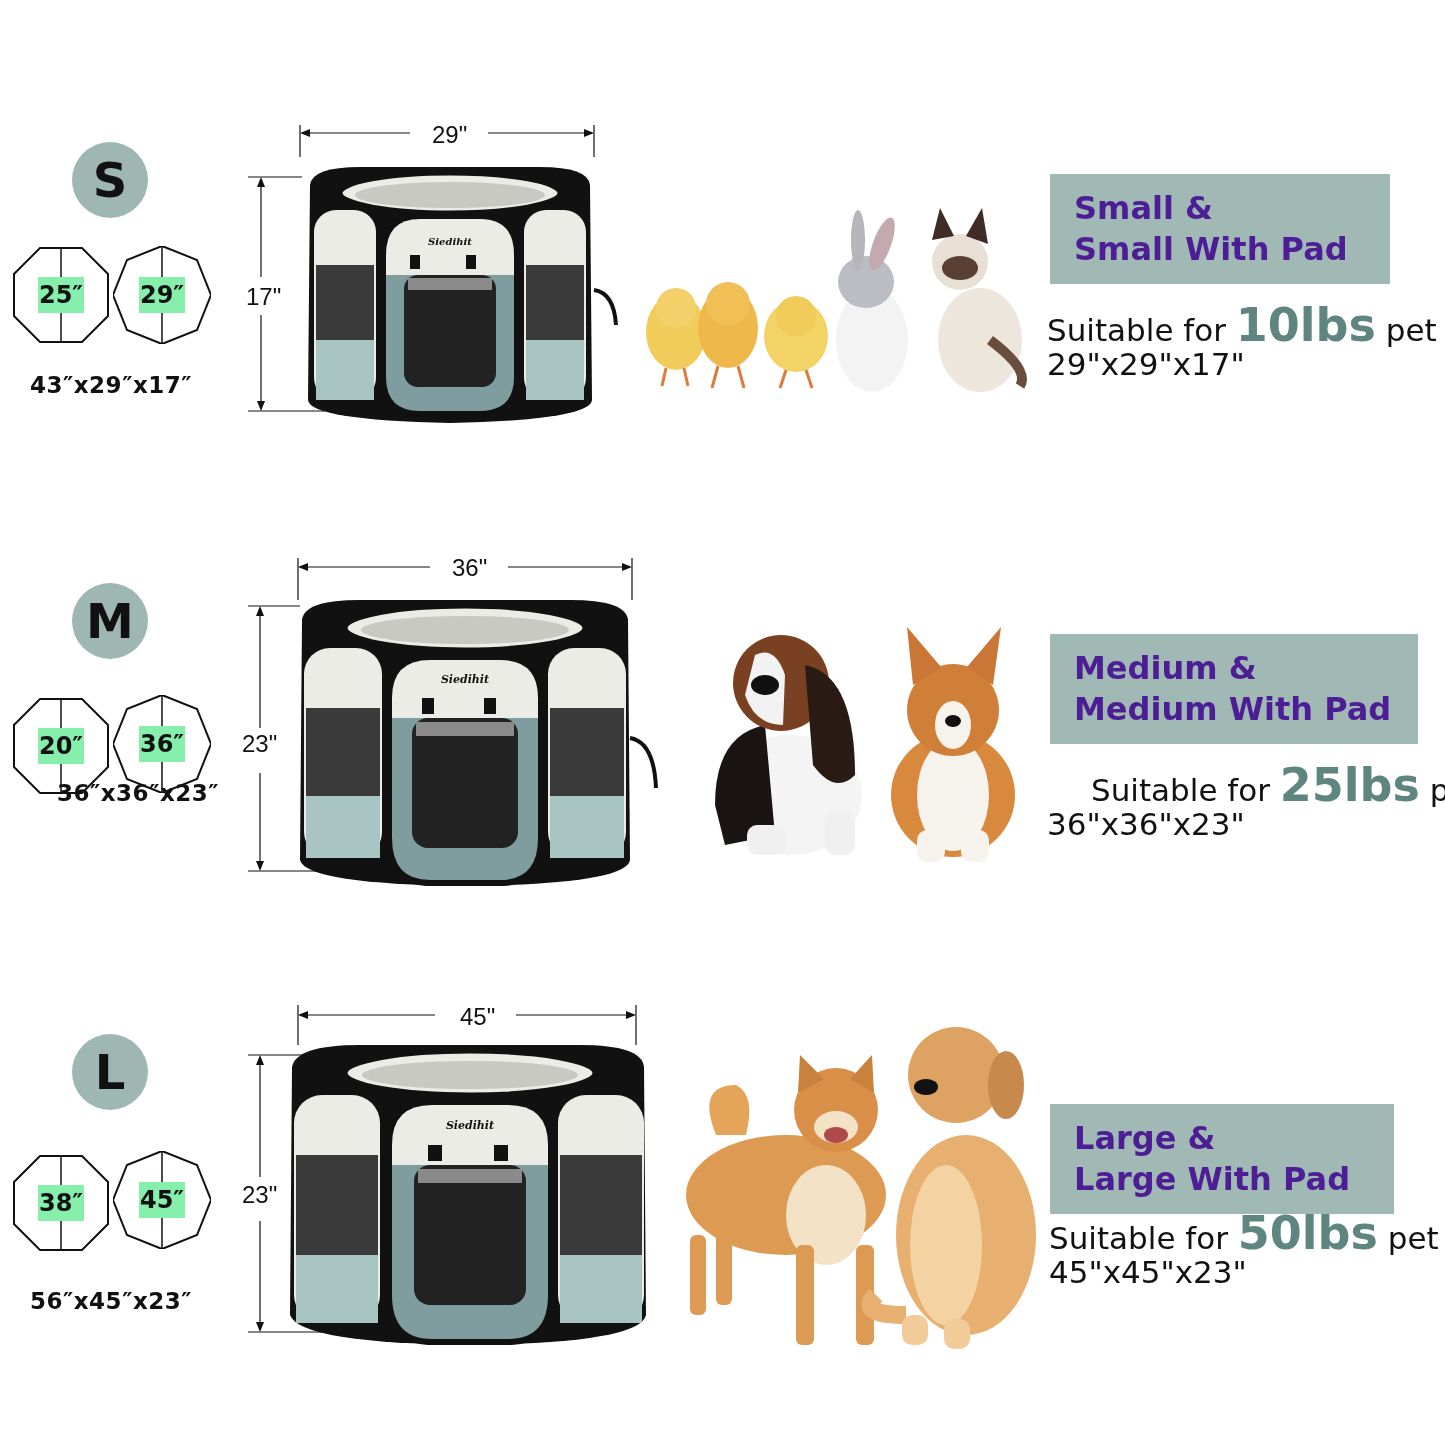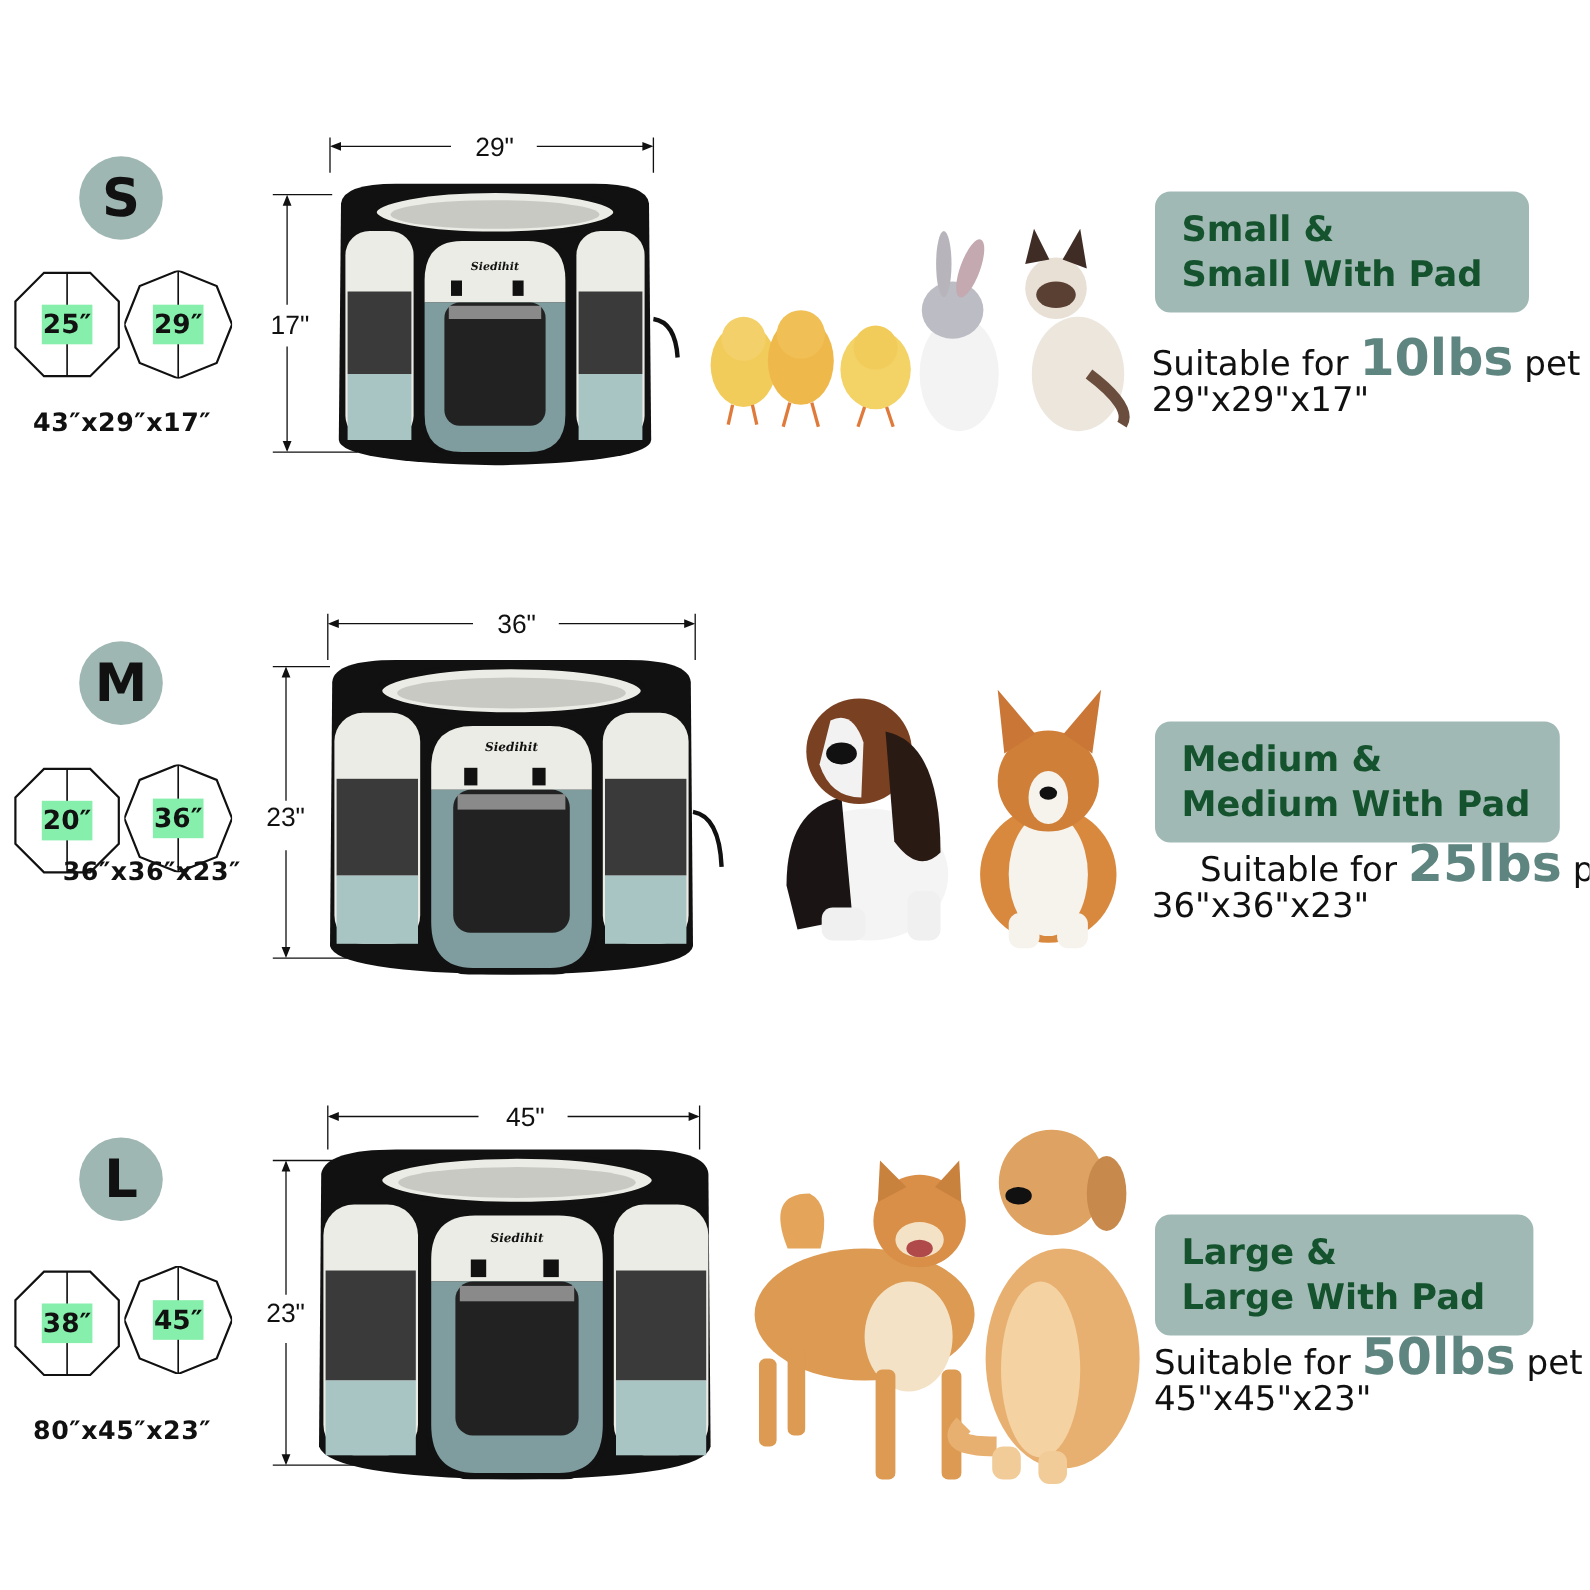--- a/index.html
+++ b/index.html
@@ -7,21 +7,21 @@
   .row{position:absolute;left:0;width:1445px;}
   .size-circle{position:absolute;width:76px;height:76px;border-radius:50%;background:#9fb7b3;display:flex;align-items:center;justify-content:center;font-family:"DejaVu Sans",sans-serif;font-weight:bold;font-size:48px;color:#111;}
   .oct{position:absolute;width:98px;height:98px;}
   .oct svg{position:absolute;left:0;top:0;}
   .oct span{position:absolute;left:0;top:0;width:98px;height:98px;display:flex;align-items:center;justify-content:center;font-weight:bold;font-size:24px;background:transparent;}
   .oct span b{background:#86efac;padding:4px 1px;font-weight:bold;}
   .dims-bold{position:absolute;font-weight:bold;font-size:23px;letter-spacing:0.5px;}
   .pen{position:absolute;}
   .dim-label{position:absolute;font-family:"Liberation Sans",sans-serif;font-size:24px;background:#fff;padding:0 6px;}
   .animals{position:absolute;}
-  .badge{position:absolute;background:#a1b9b5;border-radius:14px;padding:14px 24px;font-weight:bold;font-size:32px;line-height:41px;color:#14532d;}
+  .badge{position:absolute;background:#a1b9b5;border-radius:1px;padding:14px 24px;font-weight:bold;font-size:32px;line-height:41px;color:#4c1d95;}
   .suit{position:absolute;font-family:"DejaVu Sans",sans-serif;font-size:31px;color:#111;white-space:nowrap;}
   .suit .w{font-weight:bold;color:#5f8580;font-size:46px;}
   .dims-thin{position:absolute;font-family:"DejaVu Sans",sans-serif;font-size:31px;color:#111;}
 </style>
 </head>
 <body>
 
 <div class="row" style="top:0;height:460px;">
   <div class="size-circle" style="left:72px;top:142px;">
       <span>S</span>
@@ -214,21 +214,21 @@
         <polygon points="228,70 222,12 256,52" fill="#c97636"></polygon>
         <polygon points="308,70 316,12 282,52" fill="#c97636"></polygon>
         <ellipse cx="268" cy="110" rx="18" ry="24" fill="#f6f2ec"></ellipse>
         <ellipse cx="268" cy="106" rx="8" ry="6" fill="#111"></ellipse>
         <rect x="232" y="215" width="28" height="32" rx="10" fill="#f6f2ec"></rect>
         <rect x="276" y="215" width="28" height="32" rx="10" fill="#f6f2ec"></rect>
       </g>
     </svg>
   </div>
 
-  <div class="badge" style="left:1050px;top:634px;width:320px;margin-top:22px;">
+  <div class="badge" style="left:1050px;top:634px;width:320px;">
     <div>Medium &amp;</div>
     <div>Medium With Pad</div>
   </div>
   <div class="suit" style="left:1091px;top:758px;">
     <span>Suitable for</span>
     <span class="w">25lbs</span>
     <span>pet</span>
   </div>
   <div class="dims-thin" style="left:1047px;top:806px;">36"x36"x23"</div>
 </div>
@@ -249,21 +249,21 @@
   </div>
   <div class="oct" style="left:113px;top:1151px;">
     <svg width="98" height="98" viewBox="0 0 98 98">
         <polygon points="49,0 84,14 98,49 84,84 49,98 14,84 0,49 14,14" fill="none" stroke="#111" stroke-width="2"></polygon>
         <line x1="49" y1="0" x2="49" y2="98" stroke="#111" stroke-width="1.5"></line>
       </svg>
     <span>
         <b>45″</b>
       </span>
   </div>
-  <div class="dims-bold" style="left:30px;top:1288px;">80″x45″x23″</div>
+  <div class="dims-bold" style="left:30px;top:1288px;">56″x45″x23″</div>
 
   <div class="pen" style="left:230px;top:995px;width:450px;height:350px;">
     <svg width="450" height="350" viewBox="0 0 450 350">
       <line x1="68" y1="10" x2="68" y2="50" stroke="#111" stroke-width="1.2"></line>
       <line x1="406" y1="10" x2="406" y2="50" stroke="#111" stroke-width="1.2"></line>
       <line x1="70" y1="20" x2="205" y2="20" stroke="#111" stroke-width="1.2"></line>
       <line x1="286" y1="20" x2="404" y2="20" stroke="#111" stroke-width="1.2"></line>
       <polygon points="68,20 78,16 78,24" fill="#111"></polygon>
         <polygon points="406,20 396,16 396,24" fill="#111"></polygon>
       <line x1="18" y1="60" x2="75" y2="60" stroke="#111" stroke-width="1.2"></line>

